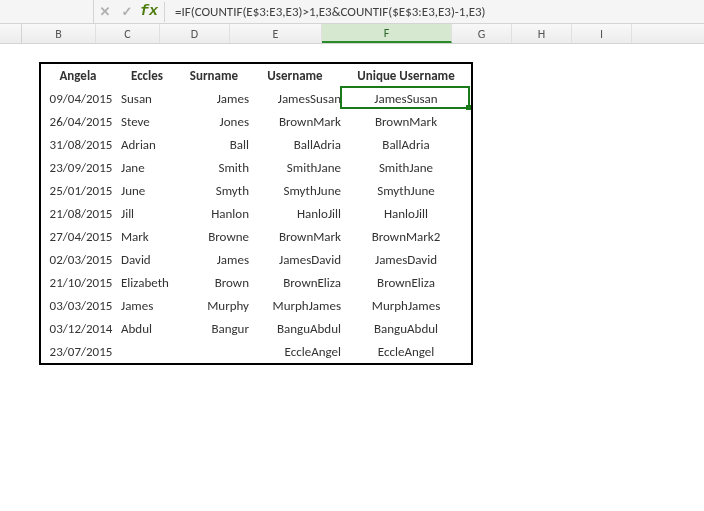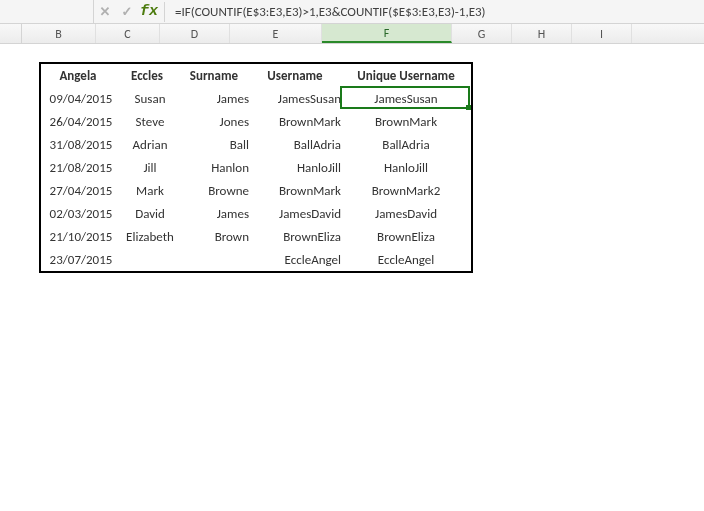--- a/index.html
+++ b/index.html
@@ -66,21 +66,21 @@
   td, th {
     padding: 0 6px;
     height: 23px;
     font-size: 13px;
     color: #333;
     text-align: left;
     white-space: nowrap;
   }
   th { font-weight: bold; }
   .cB { width: 74px; text-align:center; padding-right:0;}
-  .cC { width: 64px; text-align:center; padding-right:0;}
+  .cC { width: 64px; text-align:left; padding-right:0;}
   .cD { width: 70px; text-align:right; padding-right:0;}
   .cE { width: 92px; text-align:right; padding-right:0;}
   .cF { width: 130px; text-align:center; }
   th.cB,th.cC,th.cD,th.cE,th.cF { text-align:center; padding-right:6px;}
   .sel-cell {
     position: absolute;
     border: 2px solid #1a7a1a;
     background: transparent;
     pointer-events: none;
   }
@@ -146,20 +146,34 @@
             <td class="cF">BrownMark</td>
           </tr>
           <tr>
             <td class="cB">31/08/2015</td>
             <td class="cC">Adrian</td>
             <td class="cD">Ball</td>
             <td class="cE">BallAdria</td>
             <td class="cF">BallAdria</td>
           </tr>
           <tr>
+            <td class="cB">23/09/2015</td>
+            <td class="cC">Jane</td>
+            <td class="cD">Smith</td>
+            <td class="cE">SmithJane</td>
+            <td class="cF">SmithJane</td>
+          </tr>
+          <tr>
+            <td class="cB">25/01/2015</td>
+            <td class="cC">June</td>
+            <td class="cD">Smyth</td>
+            <td class="cE">SmythJune</td>
+            <td class="cF">SmythJune</td>
+          </tr>
+          <tr>
             <td class="cB">21/08/2015</td>
             <td class="cC">Jill</td>
             <td class="cD">Hanlon</td>
             <td class="cE">HanloJill</td>
             <td class="cF">HanloJill</td>
           </tr>
           <tr>
             <td class="cB">27/04/2015</td>
             <td class="cC">Mark</td>
             <td class="cD">Browne</td>
@@ -172,20 +186,34 @@
             <td class="cD">James</td>
             <td class="cE">JamesDavid</td>
             <td class="cF">JamesDavid</td>
           </tr>
           <tr>
             <td class="cB">21/10/2015</td>
             <td class="cC">Elizabeth</td>
             <td class="cD">Brown</td>
             <td class="cE">BrownEliza</td>
             <td class="cF">BrownEliza</td>
+          </tr>
+          <tr>
+            <td class="cB">03/03/2015</td>
+            <td class="cC">James</td>
+            <td class="cD">Murphy</td>
+            <td class="cE">MurphJames</td>
+            <td class="cF">MurphJames</td>
+          </tr>
+          <tr>
+            <td class="cB">03/12/2014</td>
+            <td class="cC">Abdul</td>
+            <td class="cD">Bangur</td>
+            <td class="cE">BanguAbdul</td>
+            <td class="cF">BanguAbdul</td>
           </tr>
           <tr>
             <td class="cB">23/07/2015</td>
             <td class="cC"></td>
             <td class="cD"></td>
             <td class="cE">EccleAngel</td>
             <td class="cF">EccleAngel</td>
           </tr>
         </tbody>
     </table>

